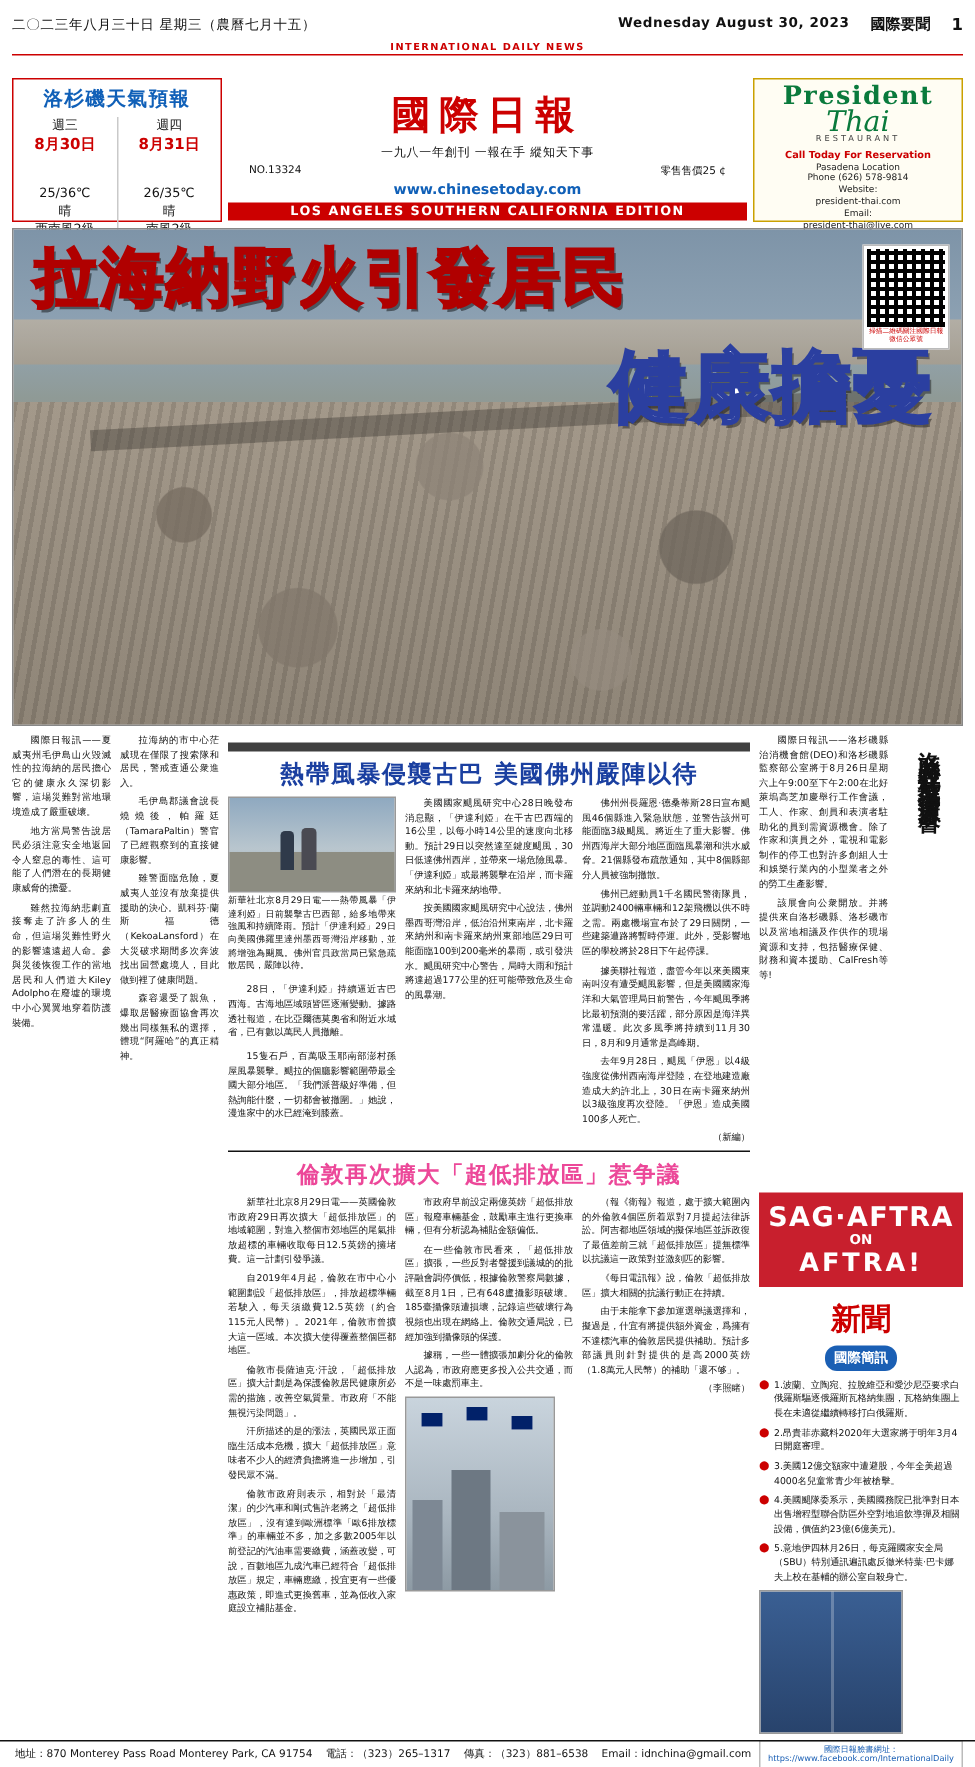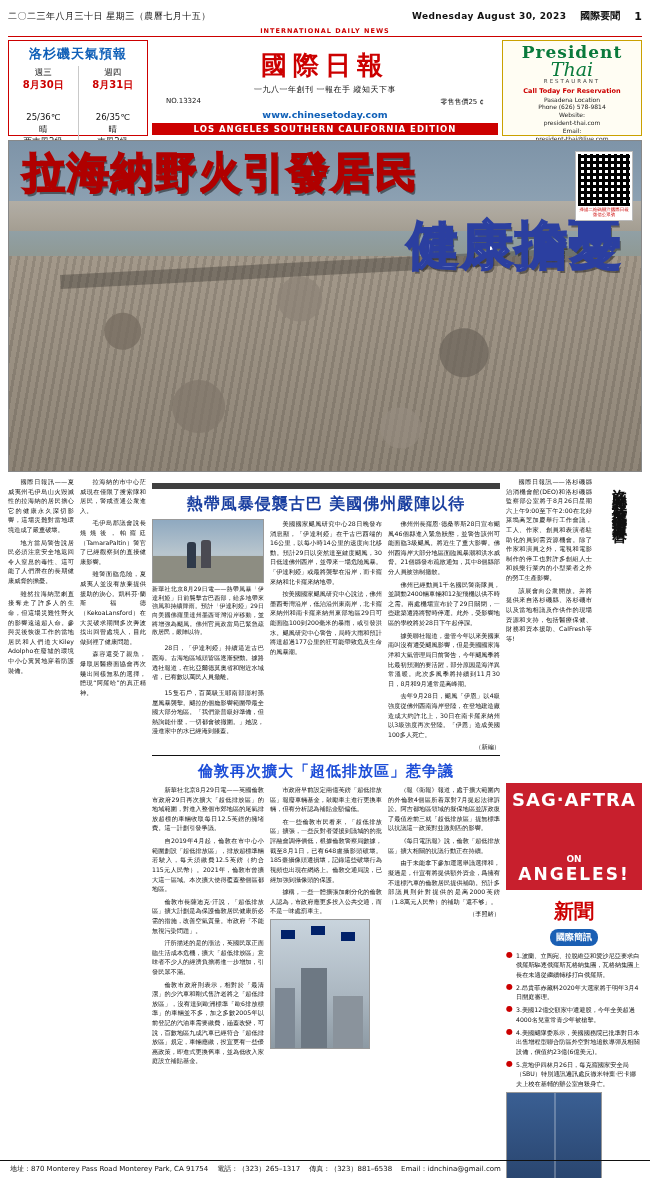--- a/index.html
+++ b/index.html
@@ -16,21 +16,21 @@
   
   .topbar{display:flex;align-items:center;justify-content:space-between;height:22px;font-size:9px;padding-top:5px;}
   .topbar .date-cn{letter-spacing:0.5px;}
   .topbar .date-en{font-weight:bold;font-size:9px;letter-spacing:0.4px;}
   .topbar .sect{font-weight:bold;font-size:10px;}
   .topbar .pagenum{font-weight:bold;font-size:11px;}
   .redline{height:1px;background:#c00;margin:1px 0 0 0;}
   .idn-red{color:#c00;font-weight:bold;font-size:6.5px;letter-spacing:1px;text-align:center;}
 
   
-  .masthead{display:flex;gap:4px;margin-top:3px;height:96px;}
+  .masthead{display:flex;gap:4px;margin-top:15px;height:96px;}
   .weatherbox{width:140px;border:1px solid #c00;box-sizing:border-box;text-align:center;padding:2px 0;}
   .weatherbox .wtitle{color:#1060b8;font-weight:bold;font-size:13px;letter-spacing:1px;margin:2px 0 3px;}
   .wgrid{display:flex;font-size:8.5px;}
   .wcol{flex:1;line-height:1.45;}
   .wcol .d{color:#c00;font-weight:bold;font-size:10px;}
   .wsep{width:1px;background:#c9c9c9;}
   .namebox{flex:1;text-align:center;position:relative;}
   .cnname{font-family:"DejaVu Serif","Liberation Serif",serif;font-weight:bold;color:#c00;font-size:26px;letter-spacing:6px;line-height:1;margin-top:12px;}
   .subline{font-size:8px;margin-top:6px;letter-spacing:0.5px;}
   .url{color:#1060b8;font-size:9.5px;font-weight:bold;margin-top:2px;}
@@ -76,42 +76,42 @@
   .col p{margin:0 0 3px 0;}
   .indent{text-indent:2em;}
 
   
   .vhead{writing-mode:vertical-rl;text-orientation:upright;font-family:"DejaVu Serif","Liberation Serif",serif;
     font-weight:bold;font-size:15px;letter-spacing:3px;color:#111;height:300px;margin:0 auto;}
 
   
   .sag{background:#c81f2d;color:#fff;text-align:center;padding:6px 2px;margin-top:6px;}
   .sag .l1{font-weight:bold;font-size:18px;letter-spacing:1px;}
-  .sag .l2{font-weight:bold;font-size:9px;margin-top:44px;}
+  .sag .l2{font-weight:bold;font-size:9px;}
   .sag .l3{font-weight:bold;font-size:17px;letter-spacing:2px;}
 
   .newsbanner{display:flex;align-items:center;gap:4px;margin-top:8px;flex-direction:column;}
   .newsbanner .cn{color:#c00;font-family:"DejaVu Serif","Liberation Serif",serif;font-weight:bold;font-size:20px;}
   .newsbanner .pill{background:#1a5fb4;color:#fff;font-size:9px;font-weight:bold;padding:2px 6px;border-radius:8px;}
 
   .bullets{margin-top:5px;font-size:6.2px;line-height:1.5;}
   .bullets .b{display:flex;gap:3px;margin-bottom:4px;}
   .bullets .dot{color:#c00;font-size:8px;line-height:1;}
 
   
   .feature{border-top:6px solid #404040;border-bottom:1px solid #111;margin-top:6px;padding-top:3px;}
   .fhead{text-align:center;font-family:"DejaVu Serif","Liberation Serif",serif;font-weight:bold;font-size:16px;color:#1a3fa0;letter-spacing:1px;margin:2px 0 4px;}
   .fphoto{width:112px;height:64px;background:linear-gradient(#8fa9c0,#b9c6ce 55%,#7d8b8f);position:relative;border:1px solid #999;box-sizing:border-box;}
   .fphoto .wall{position:absolute;left:0;bottom:0;width:100%;height:26px;background:#8d8d82;}
   .fphoto .p1{position:absolute;left:34px;bottom:14px;width:9px;height:26px;background:#2f3a4a;border-radius:3px 3px 0 0;}
   .fphoto .p2{position:absolute;left:48px;bottom:14px;width:10px;height:28px;background:#4a4a52;border-radius:3px 3px 0 0;}
   .fcap{font-size:6px;line-height:1.45;text-align:justify;margin-top:2px;}
 
   
-  .londonhead{text-align:center;color:#1d4ed8;font-family:"DejaVu Serif","Liberation Serif",serif;font-weight:bold;font-size:15px;letter-spacing:1px;margin:6px 0 4px;}
+  .londonhead{text-align:center;color:#ec4899;font-family:"DejaVu Serif","Liberation Serif",serif;font-weight:bold;font-size:15px;letter-spacing:1px;margin:6px 0 4px;}
 
   .photo-city{width:100px;height:130px;background:linear-gradient(#c9d4dd,#aab6c0 60%,#8d9aa4);position:relative;border:1px solid #999;box-sizing:border-box;margin:2px 0;}
   .photo-city .bldg{position:absolute;bottom:0;background:#7d8894;}
   .photo-city .flag{position:absolute;width:14px;height:9px;background:
       linear-gradient(#012169,#012169) ,
       linear-gradient(#fff,#fff);}
   .photo-jeans{width:96px;height:96px;background:linear-gradient(#3a5f93,#28436c);border:1px solid #999;box-sizing:border-box;position:relative;margin-top:4px;}
   .photo-jeans .seam{position:absolute;left:50%;top:0;width:2px;height:100%;background:rgba(255,255,255,.25);}
   .fbbox{border:1px solid #bbb;font-size:5.5px;text-align:center;padding:2px;margin-top:4px;color:#1a5fb4;}
 
@@ -275,21 +275,21 @@
           <p class="indent">該展會向公衆開放。并將提供來自洛杉磯縣、洛杉磯市以及當地相議及作供作的現場資源和支持，包括醫療保健、財務和資本援助、CalFresh等等!</p>
         </div>
         <div style="width:46px;">
           <div class="vhead">洛縣將在北好萊塢舉辦資源展會</div>
         </div>
       </div>
 
       <div class="sag">
         <div class="l1">SAG·AFTRA</div>
         <div class="l2">ON</div>
-        <div class="l3">ANGELES!</div>
+        <div class="l3">AFTRA!</div>
       </div>
 
       <div class="newsbanner">
         <span class="cn">新聞</span>
         <span class="pill">國際簡訊</span>
       </div>
 
       <div class="bullets">
         <div class="b">
             <span class="dot">●</span>

